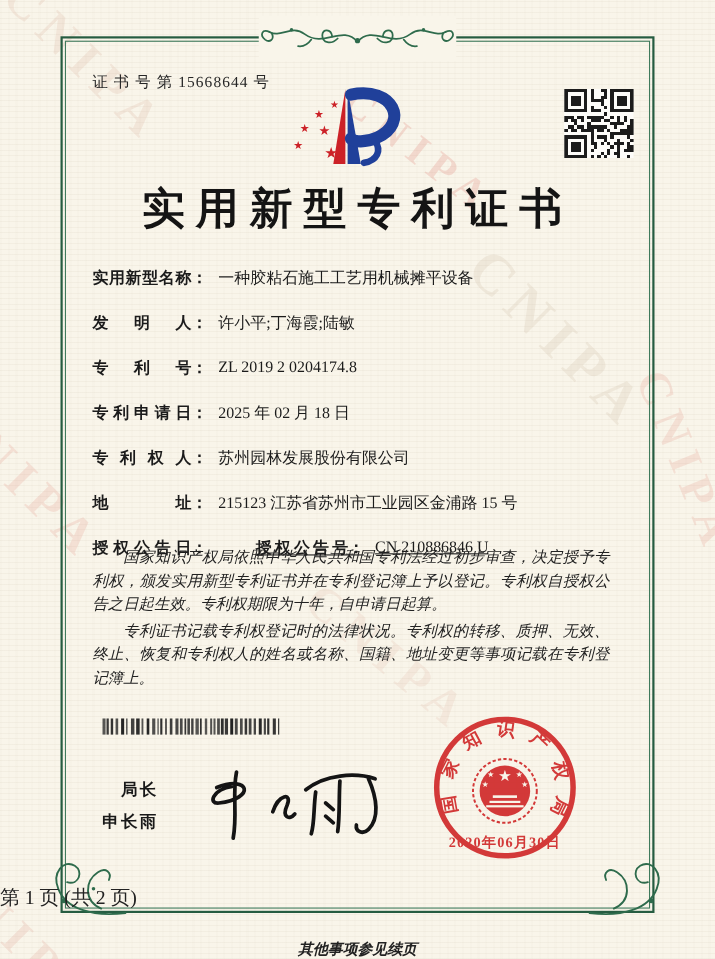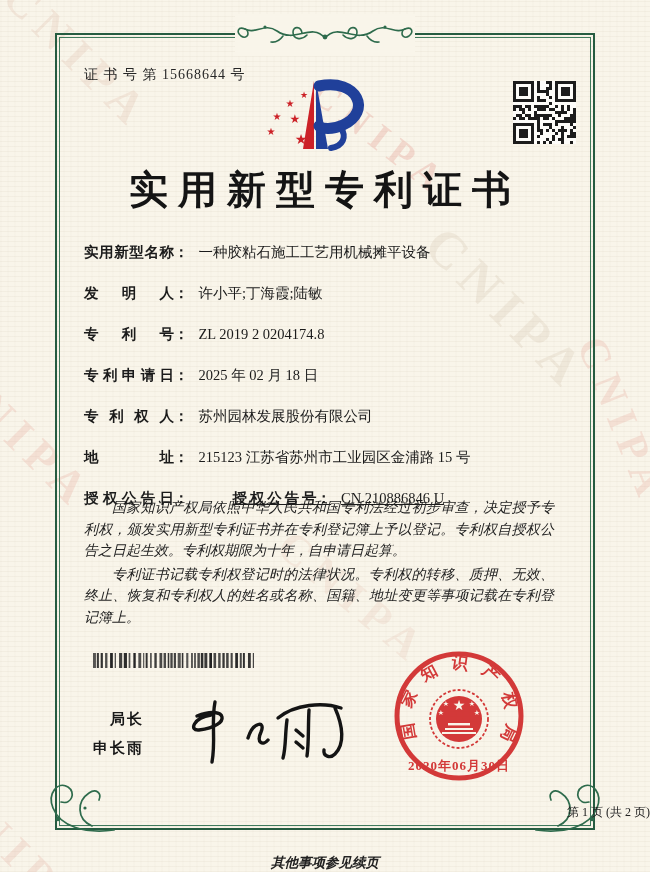--- a/index.html
+++ b/index.html
@@ -33,21 +33,21 @@
   .fcolon{font-weight:600; margin-right:10px;}
   .fpair2{margin-left:34px; display:flex; align-items:center;text-decoration:underline;}
   .fpair2 .flabel{width:84px;}
   
   .paras{left:84px; top:497px; width:482px; font-size:14px; line-height:21.5px;
     text-align:justify; font-style:italic; color:#222;}
   .paras p{margin:0 12px 2px 0; text-indent:2em;}
   
   .director{left:93px; top:704px; font-family:"Liberation Sans",sans-serif; font-weight:bold;
     font-size:15px; color:#191919; line-height:29px; letter-spacing:2px;text-align:right;}
-  .page-num{left:0; right:0; top:804px; text-align:right; font-size:12px; color:#222;}
+  .page-num{left:0; right:0; top:804px; text-align:left; font-size:18px; color:#222;}
   .foot-note{left:0; right:0; top:842px; text-align:center; font-size:13.5px; font-weight:600;
     font-style:italic; color:#222;margin-top:12px;}
   .seal-wrap{left:392px; top:649px; opacity:.92;}
 </style>
 </head>
 <body>
 
 <div class="page">
 
   <span class="watermark" style="left:30px; top:-30px; font-size:46px;">CNIPA</span>

